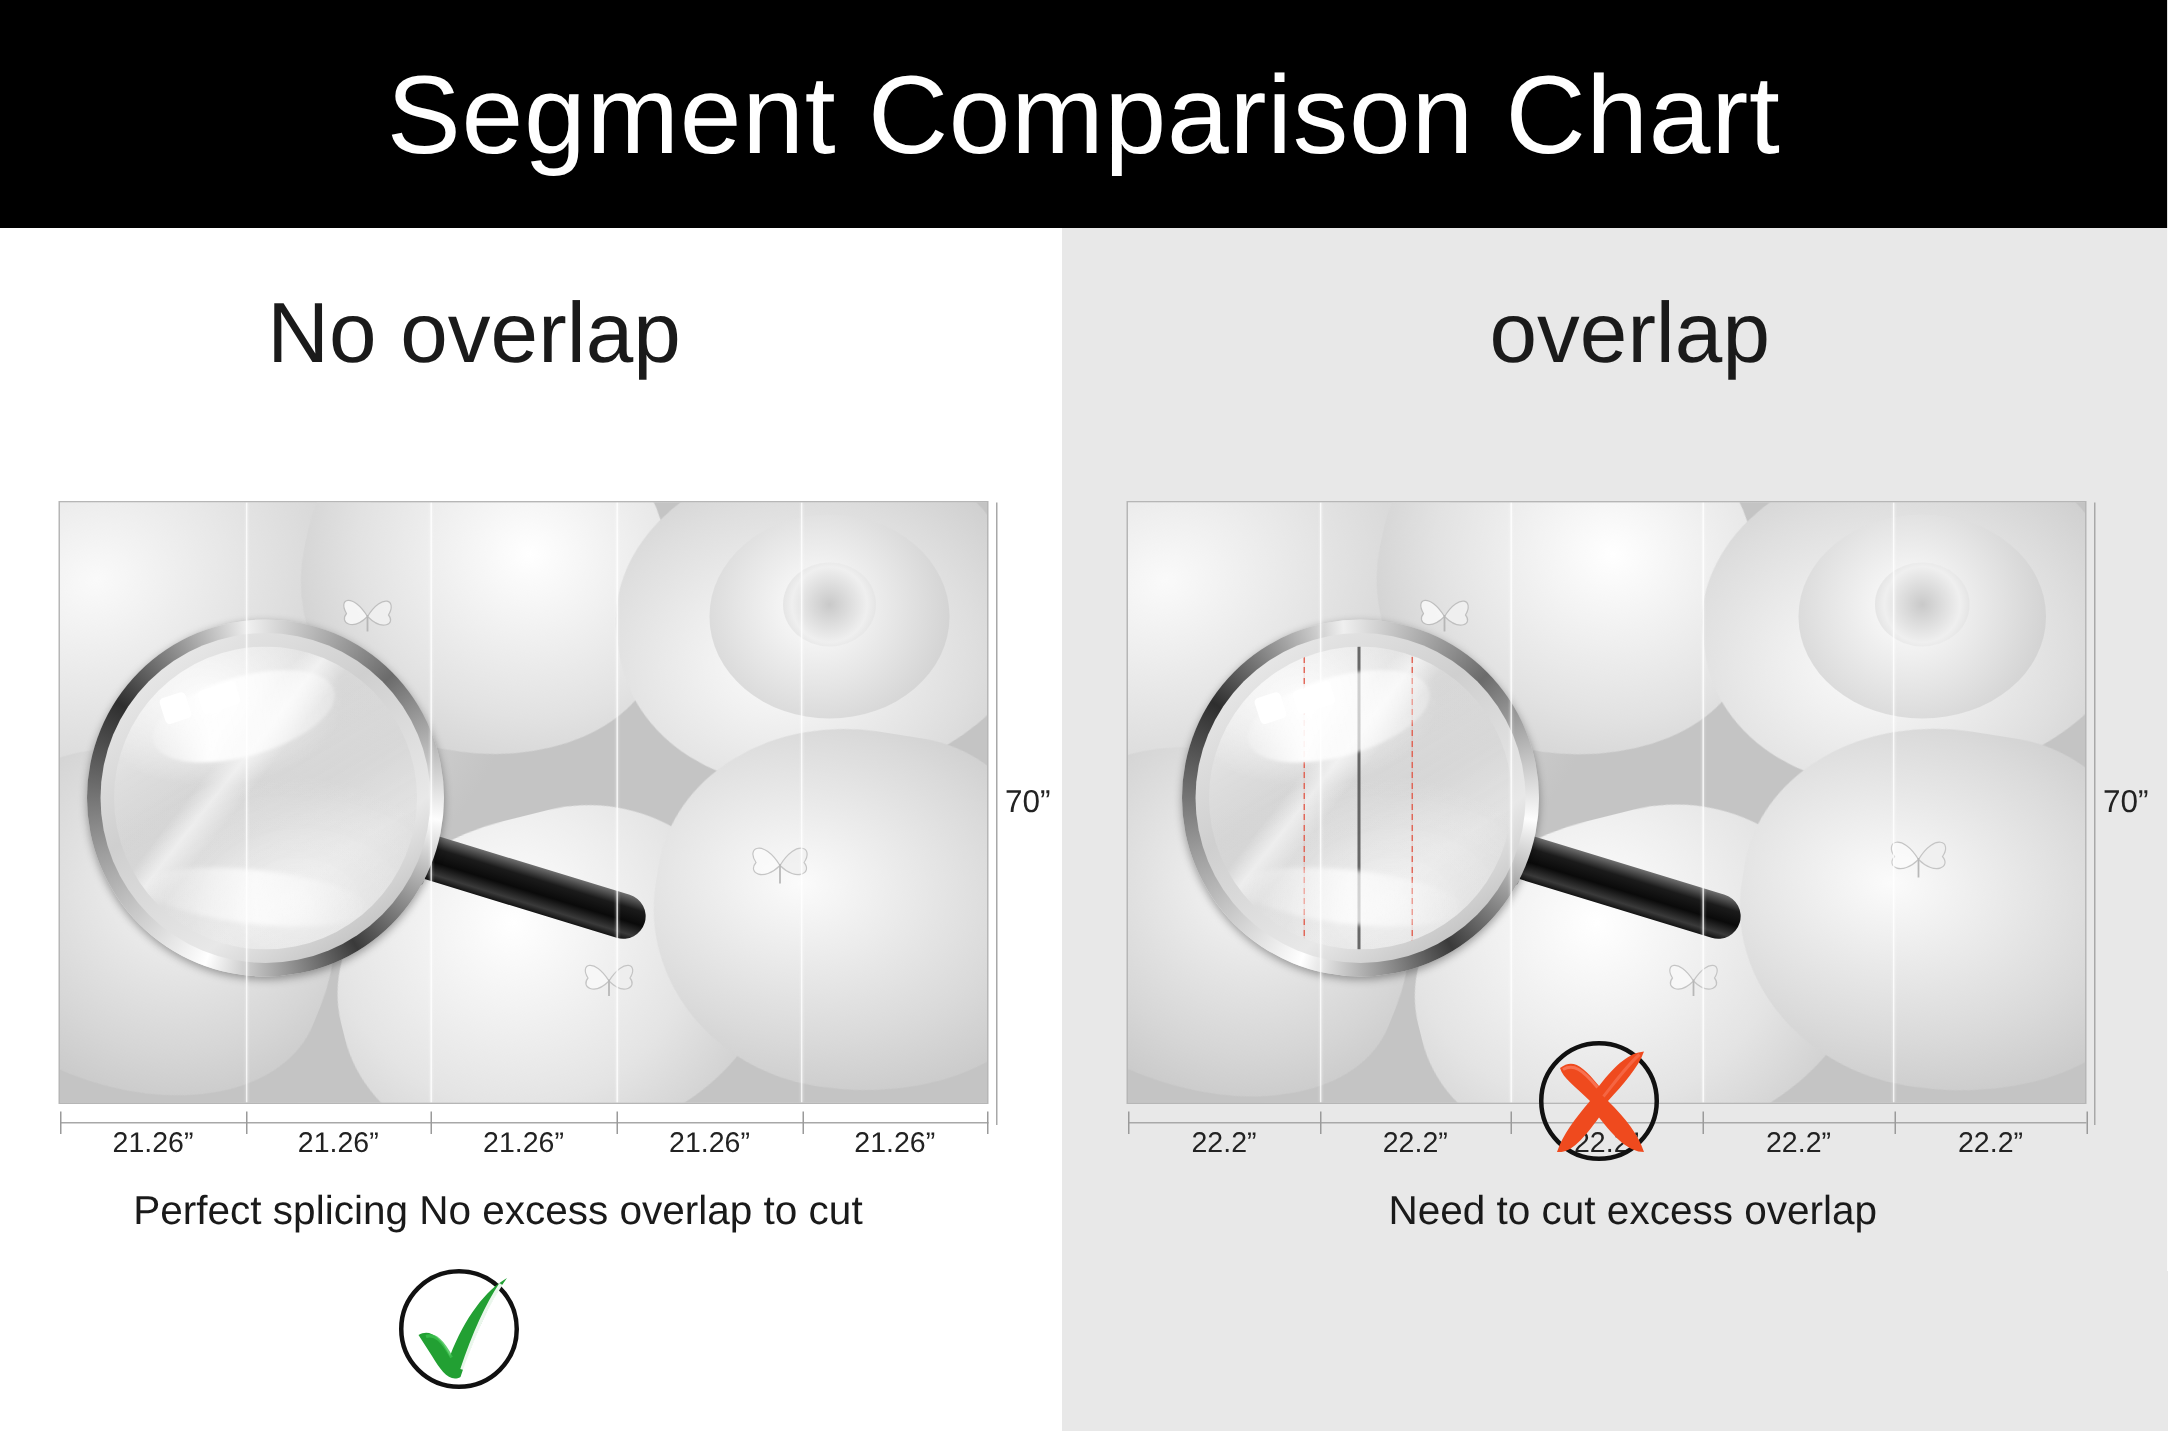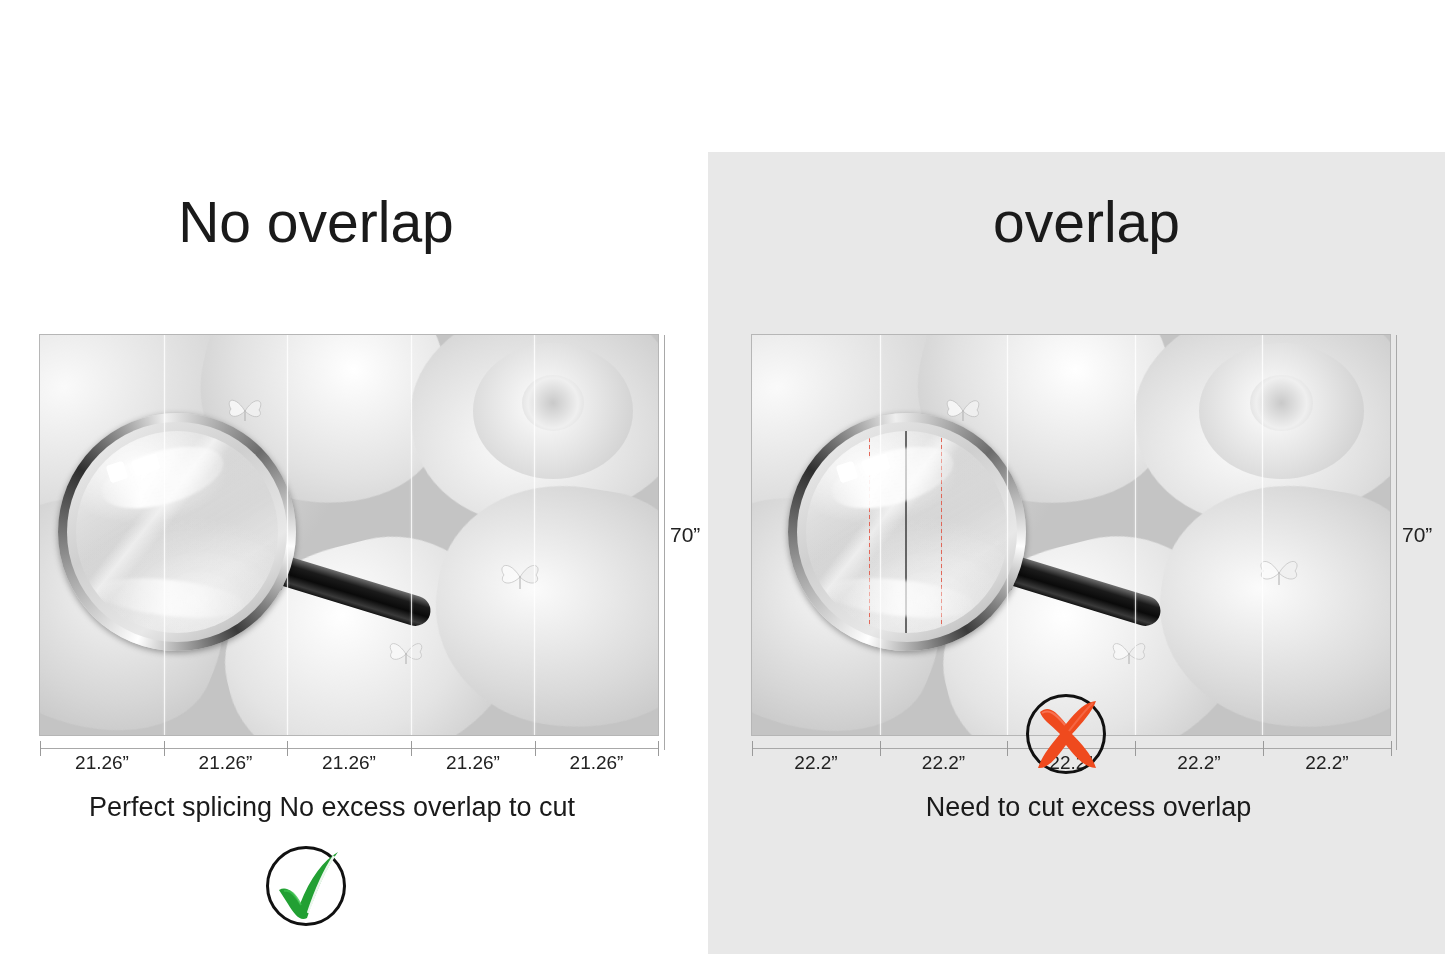--- a/index.html
+++ b/index.html
@@ -270,20 +270,23 @@
     border-radius: 50%;
     box-sizing: border-box;
   }
   .verdict svg { position: absolute; left: 0; top: 0; }
 </style>
 </head>
 <body>
 
 <div id="page">
 
+  <div id="title-bar">
+    <div id="title-text">Segment Comparison Chart</div>
+  </div>
 
   <div class="panel" id="panel-left">
 
     <div class="panel-heading">No overlap</div>
 
     <div class="mural-wrap" id="mural-left">
       <div class="mural">
         <div class="petal p1"></div>
         <div class="petal p2"></div>
         <div class="petal p3"></div>

